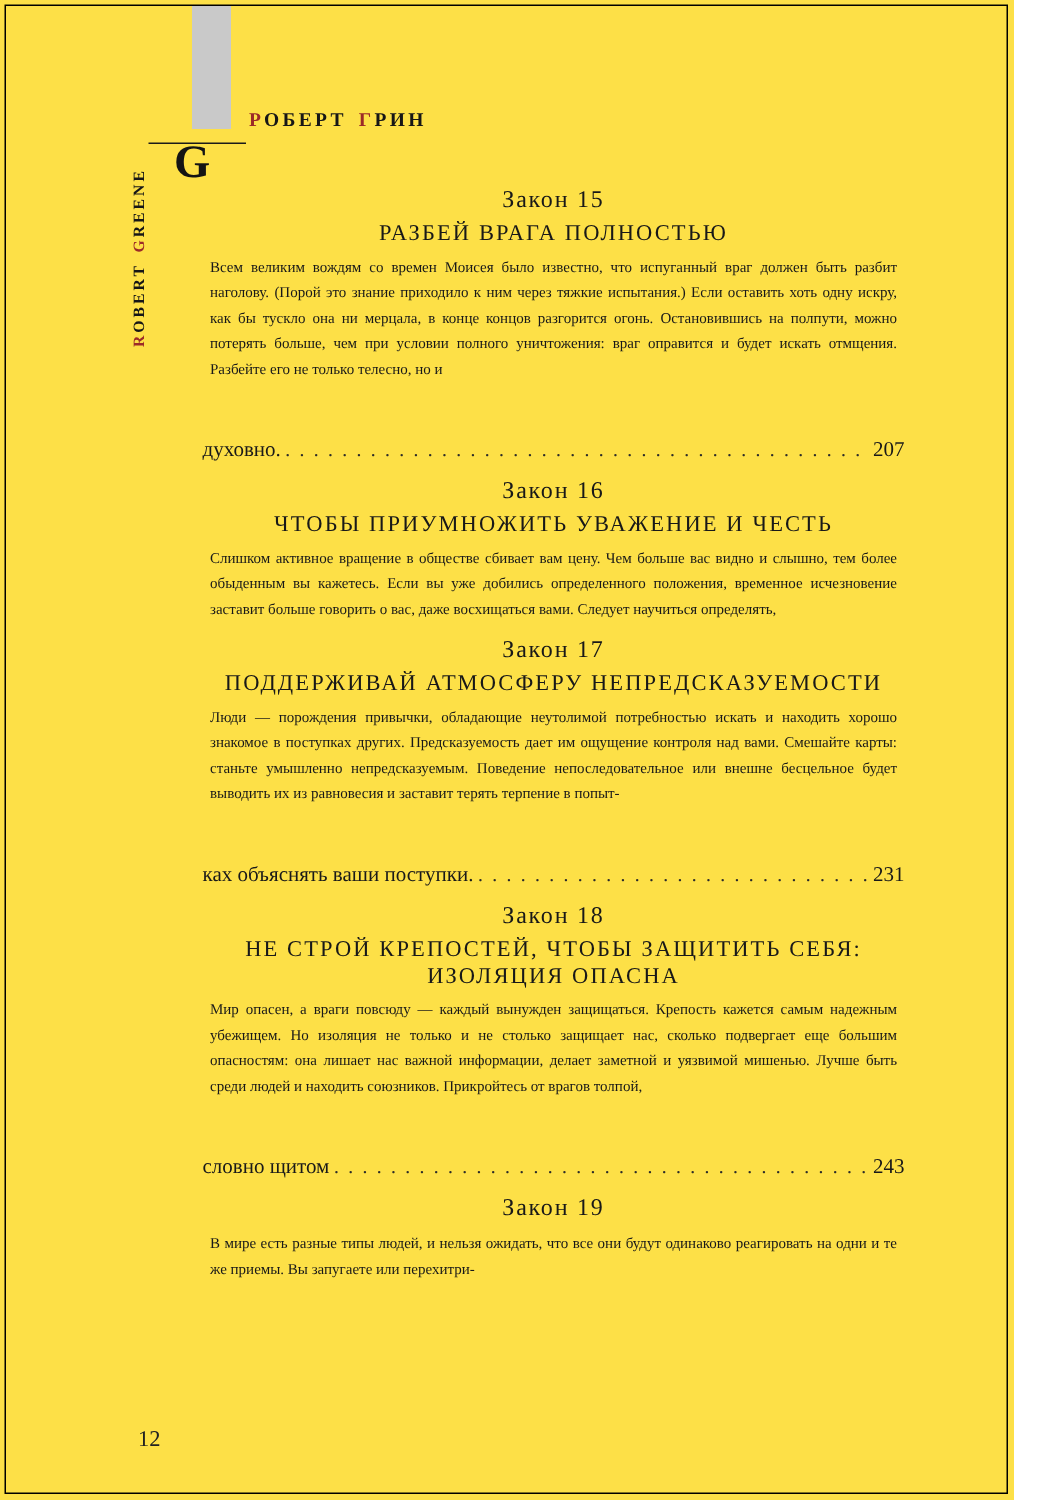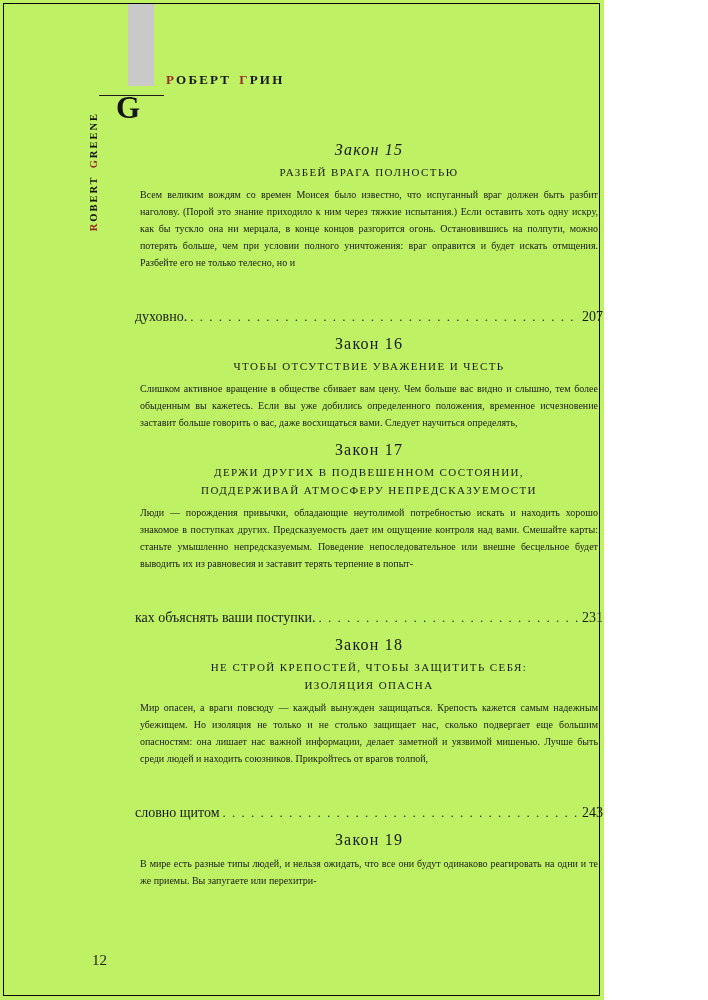--- a/index.html
+++ b/index.html
@@ -1,20 +1,20 @@
 <!DOCTYPE html>
 <html style="--accent: #9c2a28; --bar-gray: #c9c9c9;"><head>
 <meta charset="utf-8">
 <style>
   html, body { margin: 0; padding: 0; background: #ffffff; }
   body {
     width: 708px; height: 1000px; overflow: hidden;
     font-family: "Liberation Serif", "DejaVu Serif", serif;
   }
-  .page { position: relative; width: 604px; height: 1000px; background: #bef264; color: #191919; }
+  .page { position: relative; width: 676px; height: 1000px; background: #fde047; color: #191919; }
 
   .frame {
     position: absolute; left: 3px; top: 3px; right: 4px; bottom: 4px;
     border: 1px solid #000; pointer-events: none;
   }
 
   .gray-bar {
     position: absolute; left: 128px; top: 4px; width: 26px; height: 82px;
     background: var(--bar-gray, #c9c9c9);
   }
@@ -44,24 +44,24 @@
     white-space: nowrap;
   }
   .spine .sp { inline-size: 7px; }
 
   .content { position: absolute; left: 135px; top: 124px; width: 468px; }
 
   .law {
     text-align: center; font-size: 16px; line-height: 20px;
     letter-spacing: 1.2px; font-weight: 400; margin: 9px 0 3px; color: #181818;
   }
-  .content section:first-child .law { margin-top: 16px; font-style: italic; }
+  .content section:first-child .law { margin-top: 0; }
 
   .law-title {
-    text-align: center; font-size: 11px; line-height: 18px;
+    text-align: center; font-size: 15px; line-height: 18px;
     letter-spacing: 1.4px; font-weight: 500; margin: 0 0 5px; color: #181818;
   }
   .tl { display: block; }
 
   .body-text {
     font-size: 10px; line-height: 17px; text-align: justify; margin: 5px;
   }
 
   .toc-row {
     display: flex; align-items: baseline;
@@ -111,29 +111,28 @@
       <div class="toc-row">
         <span class="tail">духовно.</span>
         <span class="dotfill"></span>
         <span class="pg">207</span>
       </div>
     </section>
 
     <section>
       <h2 class="law">Закон 16</h2>
       <h3 class="law-title">
-        <span class="tl">ЧТОБЫ ОТСУТСТВИЕ УВАЖЕНИЕ И ЧЕСТЬ</span>
+        <span class="tl">ЧТОБЫ ПРИУМНОЖИТЬ УВАЖЕНИЕ И ЧЕСТЬ</span>
       </h3>
       <p class="body-text">Слишком активное вращение в обществе сбивает вам цену. Чем больше вас видно и слышно, тем более обыденным вы кажетесь. Если вы уже добились определенного положения, временное исчезновение заставит больше говорить о вас, даже восхищаться вами. Следует научиться определять,</p>
     </section>
 
     <section>
       <h2 class="law">Закон 17</h2>
       <h3 class="law-title">
-        <span class="tl">ДЕРЖИ ДРУГИХ В ПОДВЕШЕННОМ СОСТОЯНИИ,</span>
         <span class="tl">ПОДДЕРЖИВАЙ АТМОСФЕРУ НЕПРЕДСКАЗУЕМОСТИ</span>
       </h3>
       <p class="body-text">Люди — порождения привычки, обладающие неутолимой потребностью искать и находить хорошо знакомое в поступках других. Предсказуемость дает им ощущение контроля над вами. Смешайте карты: станьте умышленно непредсказуемым. Поведение непоследовательное или внешне бесцельное будет выводить их из равновесия и заставит терять терпение в попыт-</p>
       <div class="toc-row">
         <span class="tail">ках объяснять ваши поступки.</span>
         <span class="dotfill"></span>
         <span class="pg">231</span>
       </div>
     </section>
 

